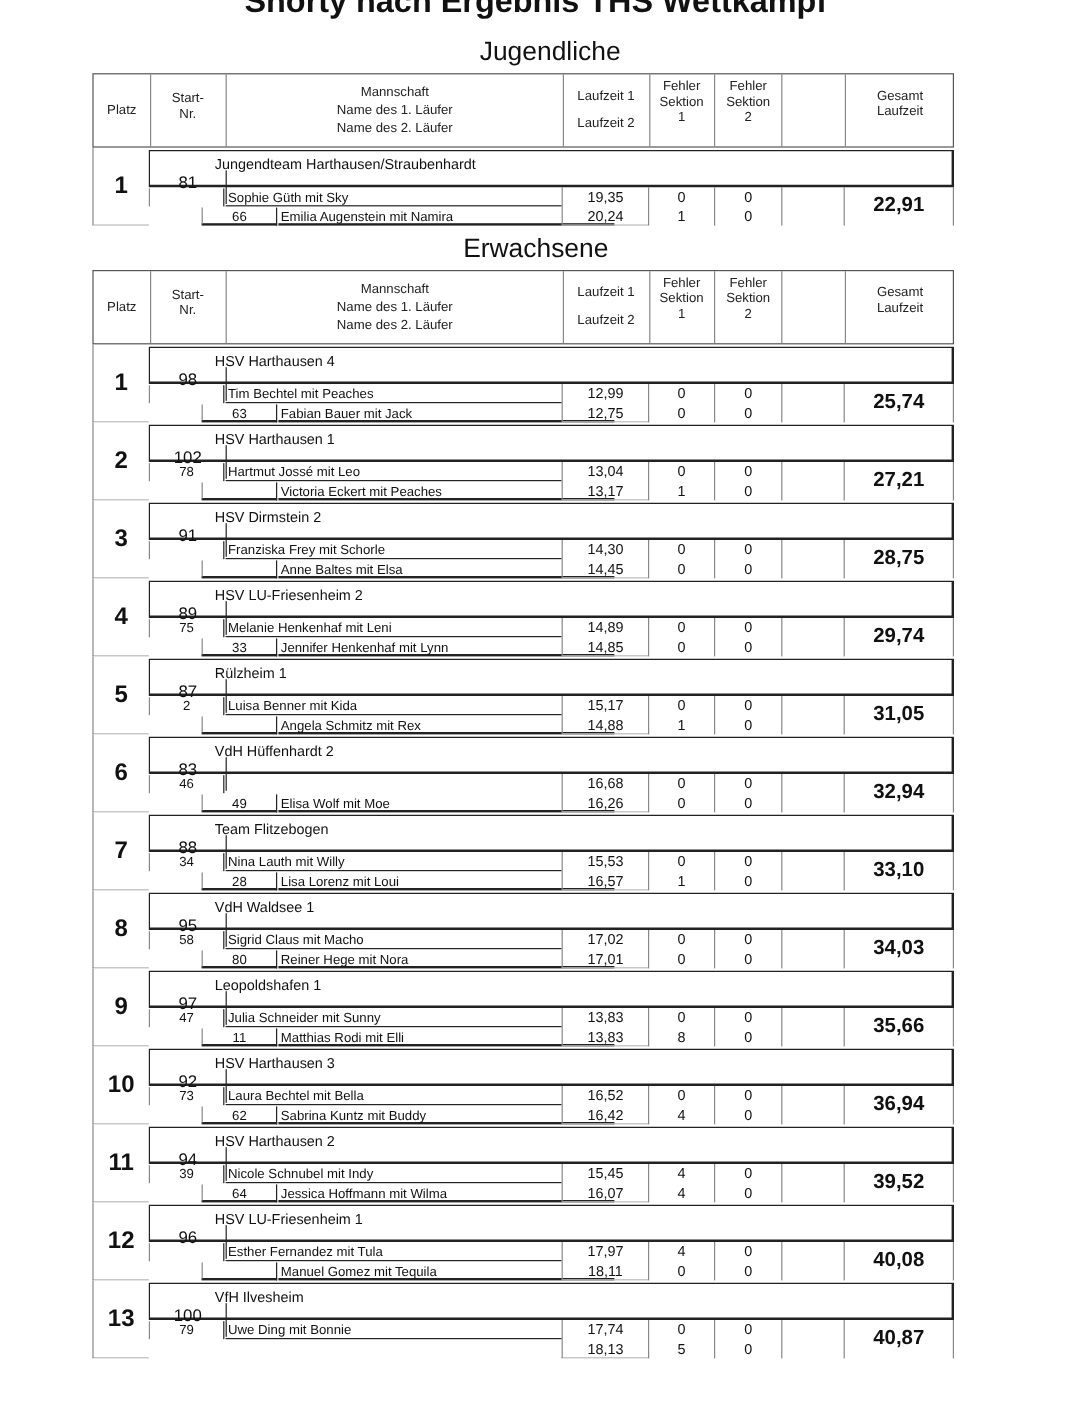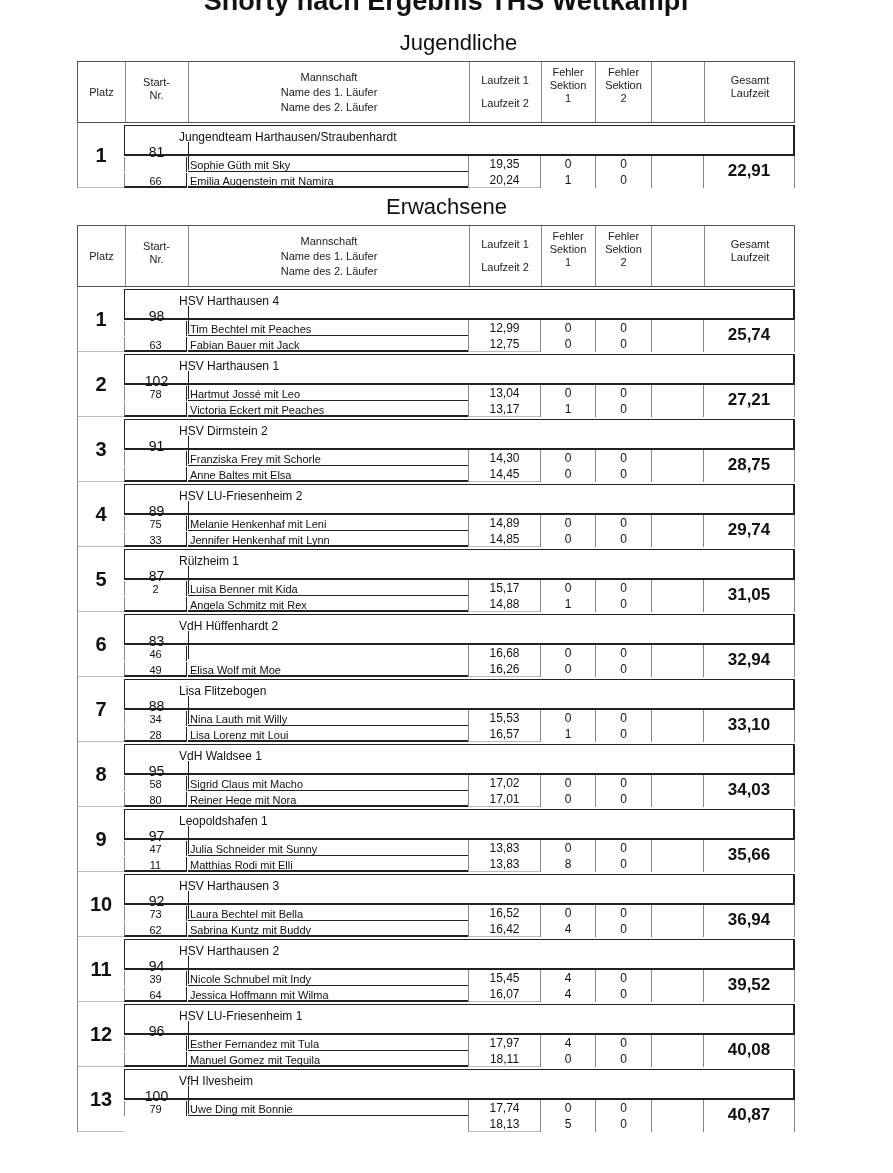--- a/index.html
+++ b/index.html
@@ -13,21 +13,21 @@
   .grp { position:relative; height:65px; }
   .plc { position:absolute; left:0; top:0; width:47px; height:65px; border-left:1px solid #888; border-bottom:1px solid #bbb; font-size:20px; font-weight:bold; display:flex; align-items:center; justify-content:center; box-sizing:border-box; }
   .team { position:absolute; left:47px; top:2px; width:671px; height:31px; border:1px solid #222; border-width:1px 2px 2px 1px; box-sizing:border-box; }
   .team .nr { position:absolute; left:0; top:0; width:63px; height:28px; border-right:1px solid #222; font-size:14px; text-align:center; line-height:20px;margin-top:16px; }
   .team .nm { position:absolute; left:54px; top:0; font-size:12px; line-height:22px; }
   .run { position:absolute; left:47px; height:16px; width:344px; font-size:11px; line-height:16px; }
   .run .nr { position:absolute; left:0; top:0; width:63px; height:15px; border-right:1px solid #222; border-left:1px solid #888; text-align:center; box-sizing:border-box; }
   .run .nm { position:absolute; left:64px; top:0; width:280px; height:15px; padding-left:2px; border-bottom:1.5px solid #222; box-sizing:border-box; }
   .r1 { top:34px; }
   .r2 { top:50px; }
-  .r2 .nm, .r2 .nr { border-bottom:2px solid #222; }
+  .r2 .nm, .r2 .nr { border-bottom:2px solid #222;margin-left:44px; }
   .vals { position:absolute; left:391px; top:33px; width:327px; height:32px; }
   .vals .v { position:absolute; height:32px; border-left:1px solid #888; font-size:12px; text-align:center; box-sizing:border-box; }
   .vals .v div { height:16px; line-height:17px; }
   .vals .lz { left:0; width:72px; }
   .vals .f1 { left:72px; width:55px; }
   .vals .f2 { left:127px; width:56px; }
   .vals .em { left:183px; width:52px; }
   .vals .gs { left:235px; width:92px; border-right:1px solid #888; font-size:17px; font-weight:bold; line-height:30px; }
   .vals .v.lz { border-bottom:1px solid #bbb; }
 </style>
@@ -326,21 +326,21 @@
             <div>0</div>
           </div>
       <div class="v em"></div>
       <div class="v gs">32,94</div>
     </div>
       </div>
       <div class="grp">
         <div class="plc">7</div>
         <div class="team">
       <div class="nr">88</div>
-      <div class="nm">Lisa Flitzebogen</div>
+      <div class="nm">Team Flitzebogen</div>
         </div>
         <div class="run r1">
         <div class="nr">34</div>
         <div class="nm">Nina Lauth mit Willy</div>
         </div>
         <div class="run r2">
         <div class="nr">28</div>
         <div class="nm">Lisa Lorenz mit Loui</div>
         </div>
         <div class="vals">

